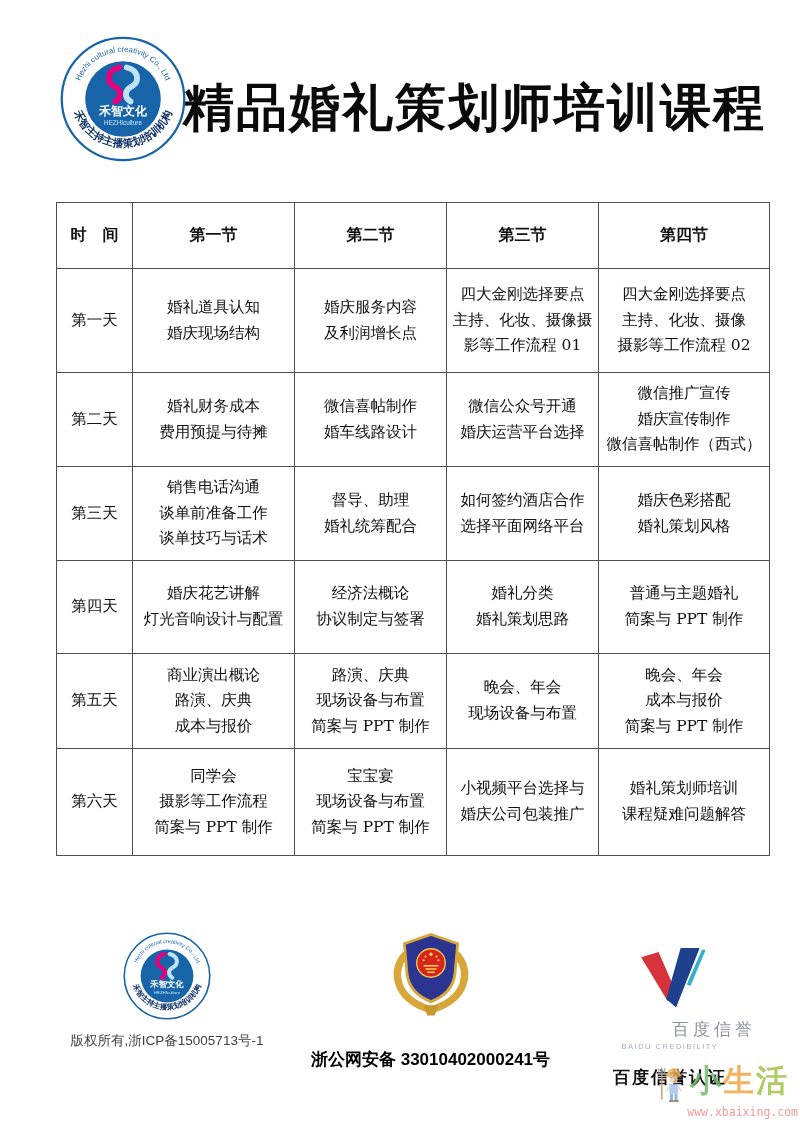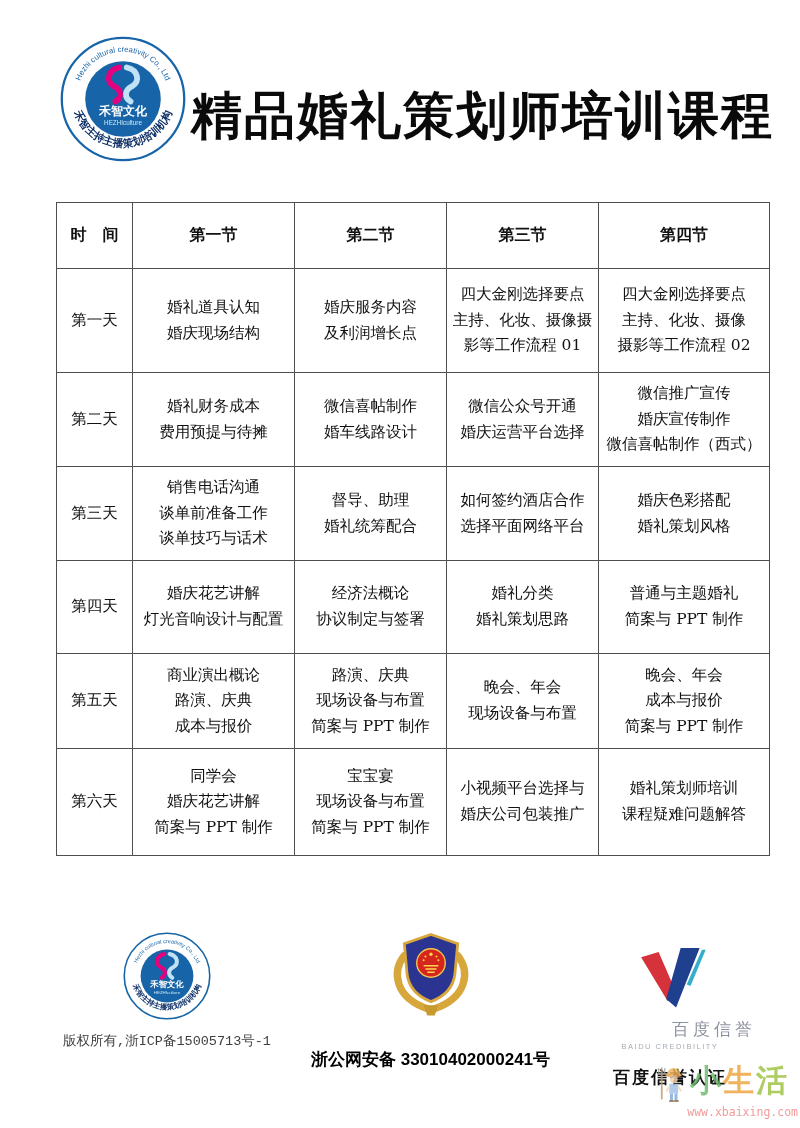--- a/index.html
+++ b/index.html
@@ -3,21 +3,21 @@
 <meta charset="utf-8">
 <style>
   html,body{margin:0;padding:0;}
   body{
     width:800px;height:1128px;background:#ffffff;position:relative;overflow:hidden;
     font-family:"DejaVu Serif","Liberation Serif",serif;color:#111;
   }
   
   .logo-top{position:absolute;left:60px;top:36px;}
   .page-title{
-    position:absolute;left:183px;top:74px;width:580px;margin:8px;
+    position:absolute;left:183px;top:74px;width:580px;margin:0;
     font-size:51px;font-weight:bold;letter-spacing:2px;color:#0a0a0a;
     font-family:"DejaVu Serif","Liberation Serif",serif;white-space:nowrap;
   }
   
   table.course{
     position:absolute;left:44px;top:202px;width:713px;
     border-collapse:collapse;table-layout:fixed;margin-left:12px;
   }
   table.course th,table.course td{
     border:1px solid #4f4f4f;text-align:center;vertical-align:middle;
@@ -26,21 +26,21 @@
   table.course th{font-weight:bold;font-size:16px;}
   td.day{font-size:16px;padding-bottom:10px;}
   td.cell{white-space:pre-line;}
   tr.r0{height:66px;} tr.r1{height:104px;} tr.r2{height:94px;}
   tr.r3{height:94px;} tr.r4{height:93px;} tr.r5{height:95px;} tr.r6{height:107px;}
   
   .f-left{position:absolute;left:62px;top:932px;width:210px;text-align:center;}
   .f-mid{position:absolute;left:308px;top:928px;width:245px;text-align:center;}
   .f-right{position:absolute;left:584px;top:942px;width:172px;text-align:center;}
   .copyright{
-    margin:8px 0 0 0;font-family:Liberation Mono, monospace;
+    margin:8px 0 0 0;font-family:Liberation Sans, sans-serif;
     font-size:13.5px;color:#3f3f3f;white-space:nowrap;
   }
   .police-text{
     margin:24px 0 0 0;font-family:"Liberation Sans","DejaVu Sans",sans-serif;
     font-size:17px;font-weight:bold;color:#000;white-space:nowrap;
   }
   .baidu-cn{font-family:"Liberation Sans","DejaVu Sans",sans-serif;font-size:17px;color:#8d939e;letter-spacing:4px;margin-top:2px;text-align:right;}
   .baidu-en{font-family:"Liberation Sans","DejaVu Sans",sans-serif;font-size:7.5px;color:#a6abb5;letter-spacing:1.5px;margin-top:1px;}
   .baidu-cert{font-family:"Liberation Sans","DejaVu Sans",sans-serif;font-size:17px;font-weight:bold;color:#111;margin-top:15px;letter-spacing:2px;}
   
@@ -148,21 +148,21 @@
 简案与 PPT 制作</td>
       <td class="cell">晚会、年会
 现场设备与布置</td>
       <td class="cell">晚会、年会
 成本与报价
 简案与 PPT 制作</td>
     </tr>
     <tr class="r6">
       <td class="day">第六天</td>
       <td class="cell">同学会
-婚庆花艺讲解
+摄影等工作流程
 简案与 PPT 制作</td>
       <td class="cell">宝宝宴
 现场设备与布置
 简案与 PPT 制作</td>
       <td class="cell">小视频平台选择与
 婚庆公司包装推广</td>
       <td class="cell">婚礼策划师培训
 课程疑难问题解答</td>
     </tr>
   </tbody>

